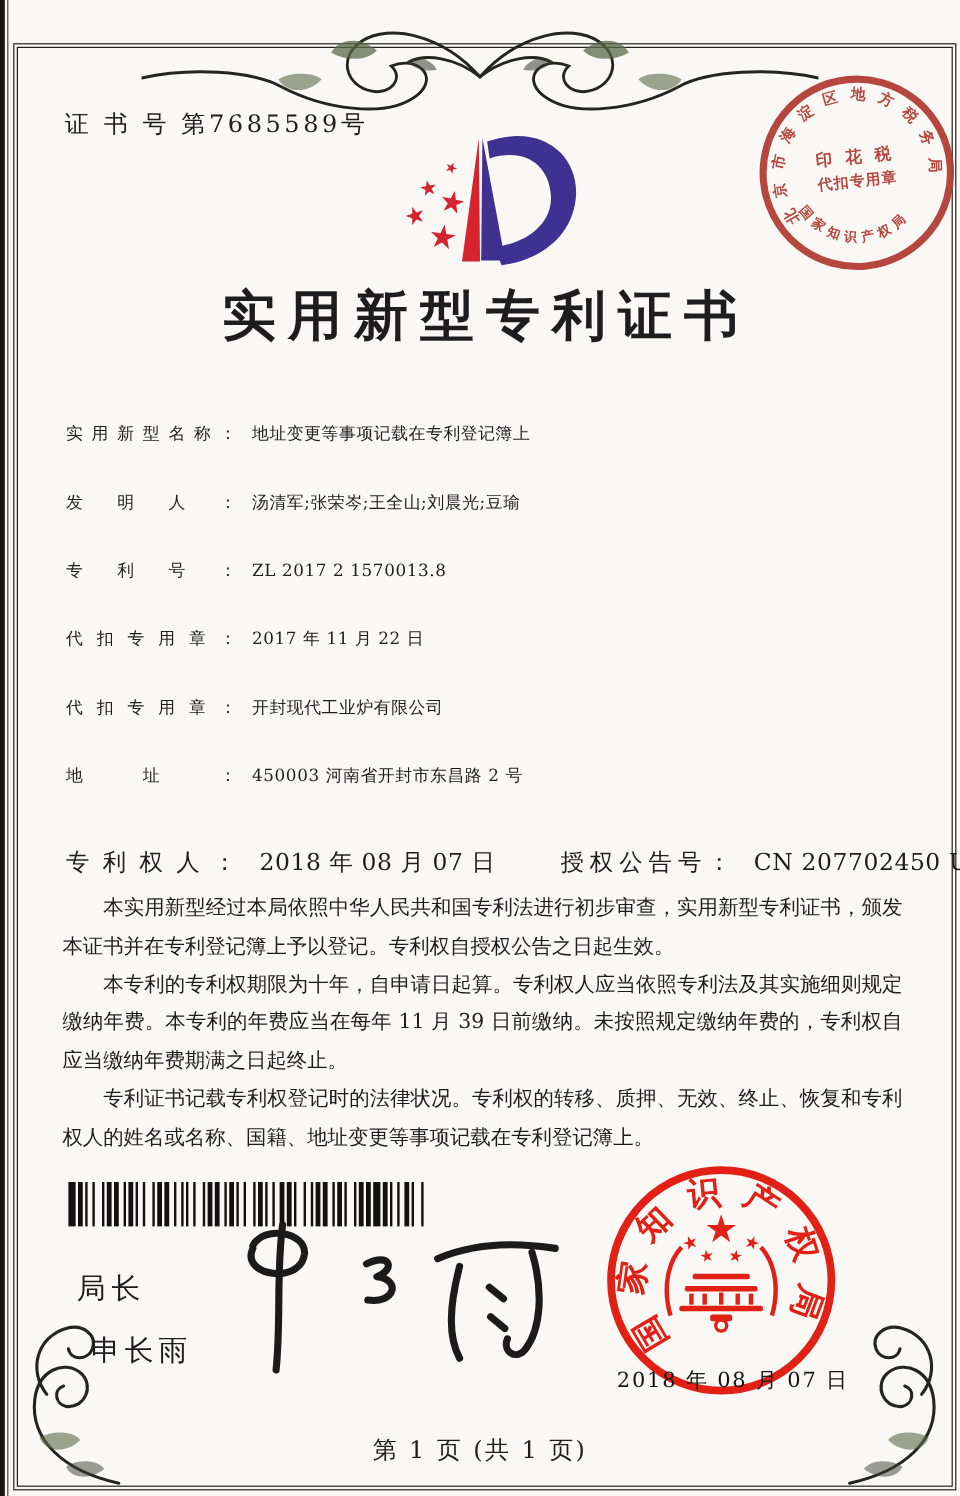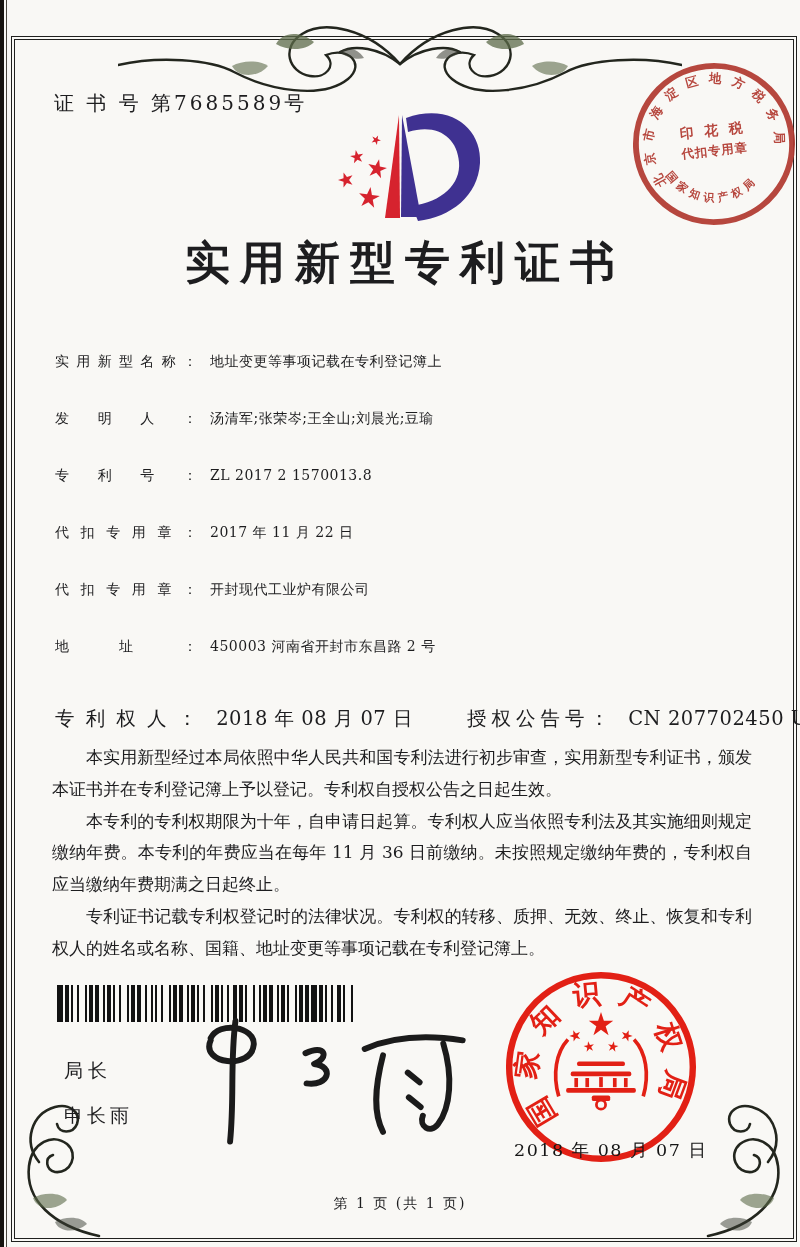--- a/index.html
+++ b/index.html
@@ -30,26 +30,26 @@
   .frow{display:flex;align-items:baseline;white-space:nowrap;}
   .flabel{display:inline-block;width:142px;flex:none;text-align:justify;text-align-last:justify;}
   .fvalue{margin-left:13px;letter-spacing:.5px;}
   .grant-row{position:absolute;left:55px;top:705px;width:720px;font-size:19.5px;white-space:nowrap;}
   .grant-right{position:absolute;left:388px;top:0;margin-left:24px;}
   .bodytext{position:absolute;left:52px;top:742px;width:700px;font-size:17px;line-height:1.87;text-align:justify;}
   .bodytext p{margin:0;text-indent:2em;}
   .barcode{position:absolute;left:57px;top:985px;height:37px;display:flex;}
   .barcode span{display:block;height:100%;}
   .barcode .bar{background:#121212;}
-  .signatory{position:absolute;left:64px;top:1058px;font-size:19px;letter-spacing:5px;}
-  .signatory .name{margin-top:19px;letter-spacing:4px;}
+  .signatory{position:absolute;left:64px;top:1058px;font-size:24px;letter-spacing:5px;}
+  .signatory .name{margin-top:19px;letter-spacing:4px;margin-left:12px;}
   .signature{position:absolute;left:172px;top:1008px;width:310px;height:140px;}
   .seal{position:absolute;left:500px;top:966px;width:202px;height:202px;opacity:.96;}
   .seal-date{position:absolute;left:514px;top:1138px;font-size:17.5px;letter-spacing:1.5px;color:#151515;}
-  .footer{position:absolute;left:0;right:0;top:1195px;text-align:center;font-size:14px;letter-spacing:2px;}
+  .footer{position:absolute;left:0;right:0;top:1195px;text-align:center;font-size:20px;letter-spacing:2px;}
   svg text{font-family:"DejaVu Serif","Liberation Serif",serif;}
 </style>
 </head>
 <body>
 
 <div class="page">
 
   <div class="scan-edge"></div>
   <div class="scan-edge2"></div>
   <div class="frame"></div>
@@ -151,21 +151,21 @@
     <span class="flabel">专利权人：</span>
     <span class="fvalue">2018 年 08 月 07 日</span>
     <span class="grant-right">
       <span class="flabel">授权公告号：</span>
       <span class="fvalue">CN 207702450 U</span>
     </span>
   </div>
 
   <div class="bodytext">
     <p>本实用新型经过本局依照中华人民共和国专利法进行初步审查，实用新型专利证书，颁发本证书并在专利登记簿上予以登记。专利权自授权公告之日起生效。</p>
-    <p>本专利的专利权期限为十年，自申请日起算。专利权人应当依照专利法及其实施细则规定缴纳年费。本专利的年费应当在每年 11 月 36 日前缴纳。未按照规定缴纳年费的，专利权自应当缴纳年费期满之日起终止。</p>
+    <p>本专利的专利权期限为十年，自申请日起算。专利权人应当依照专利法及其实施细则规定缴纳年费。本专利的年费应当在每年 11 月 39 日前缴纳。未按照规定缴纳年费的，专利权自应当缴纳年费期满之日起终止。</p>
     <p>专利证书记载专利权登记时的法律状况。专利权的转移、质押、无效、终止、恢复和专利权人的姓名或名称、国籍、地址变更等事项记载在专利登记簿上。</p>
   </div>
 
   <div class="barcode">
       <span class="bar" style="width: 6px;"></span>
       <span class="gap" style="width: 2px;"></span>
       <span class="bar" style="width: 4px;"></span>
       <span class="gap" style="width: 2px;"></span>
       <span class="bar" style="width: 2px;"></span>
       <span class="gap" style="width: 4px;"></span>

